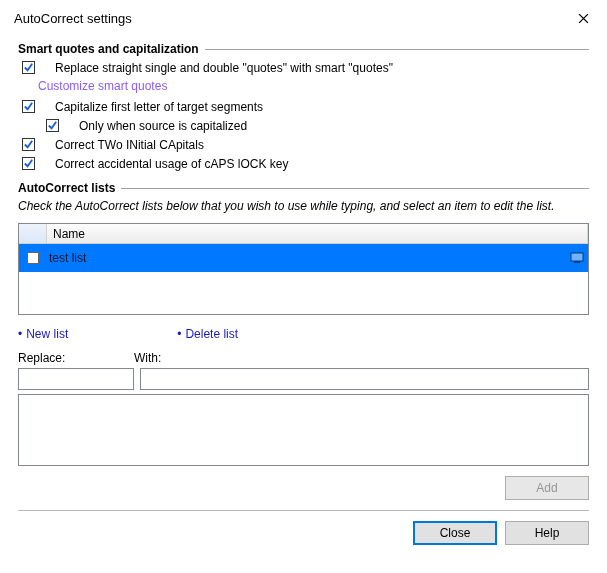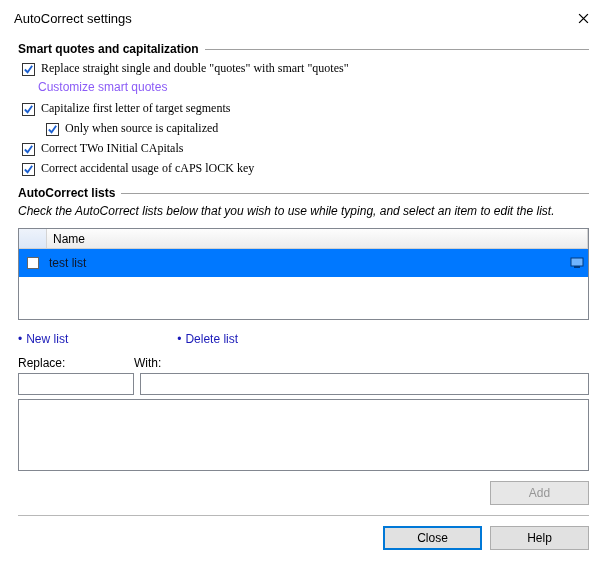--- a/index.html
+++ b/index.html
@@ -45,24 +45,23 @@
     display: flex;
     align-items: center;
     gap: 6px;
     margin-top: 6px;
     text-align: center;
   }
   .group-hdr b { font-weight: 700; font-size: 12px; white-space: nowrap; }
   .group-hdr .line { flex: 1; height: 1px; background: #a0a0a0; }
   .chk-row {
     display: flex;
-    align-items: flex-end;
-    gap: 6px;
+    align-items: flex-start;
+    gap: 20px;
     margin: 5px 0 0 4px;
-    font-family: Liberation Serif, serif;
   }
   .chk-row.indent { margin-left: 28px; }
   .chk {
     width: 13px; height: 13px;
     border: 1px solid #333;
     background: #fff;
     display: inline-flex;
     align-items: center;
     justify-content: center;
     cursor: pointer;
@@ -165,21 +164,21 @@
     background: #fff;
     margin-bottom: 10px;
   }
   .btnrow {
     display: flex;
     justify-content: flex-end;
     gap: 8px;
     margin-bottom: 6px;
   }
   .btn {
-    width: 99px;
+    width: 84px;
     height: 24px;
     border: 1px solid #adadad;
     background: #e1e1e1;
     display: flex;
     align-items: center;
     justify-content: center;
     font-size: 12px;
     cursor: pointer;
   }
   .btn.disabled { color: #969696; background: #e7e7e7; cursor: default; }

